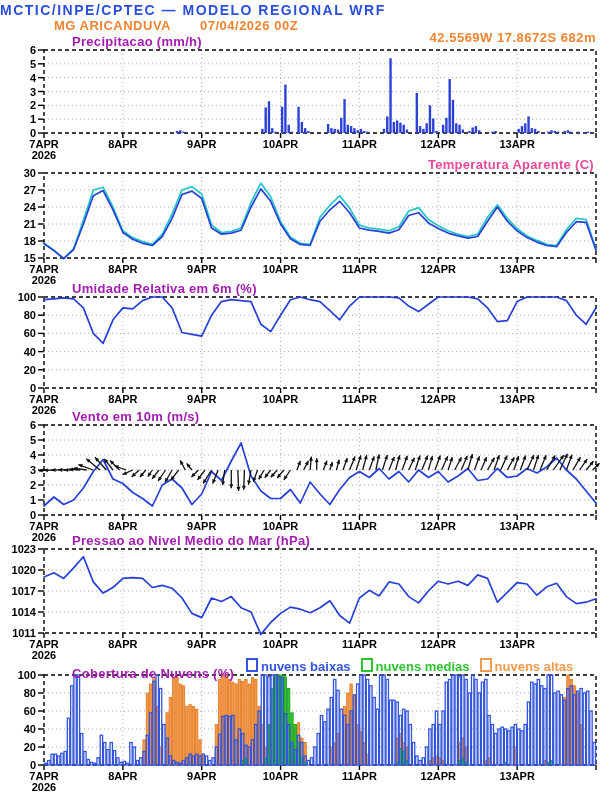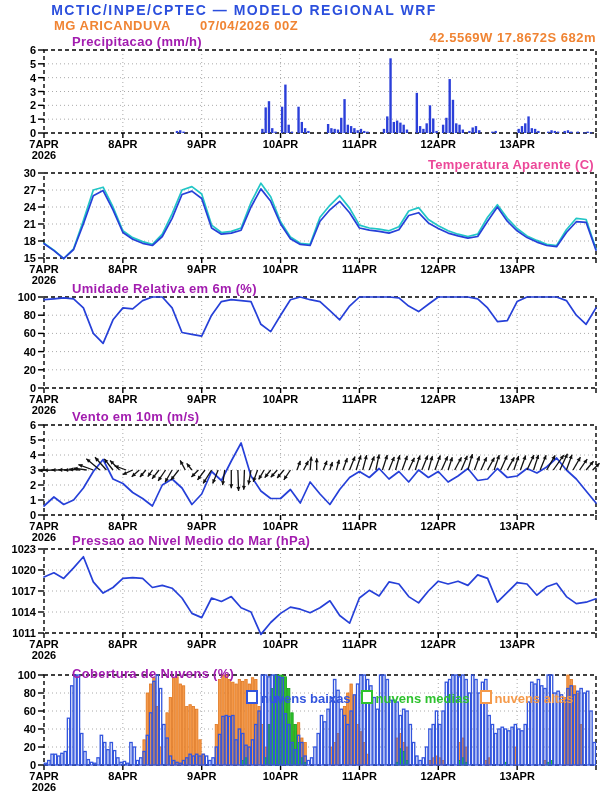--- a/index.html
+++ b/index.html
@@ -1,28 +1,28 @@
 <!DOCTYPE html>
 <html><head>
 <meta charset="utf-8">
 <style>
   html,body{margin:0;padding:0;background:#ffffff;}
   #page{position:relative;width:612px;height:792px;background:#fff;overflow:hidden;
         font-family:"Liberation Sans",sans-serif;font-weight:bold;}
   #plot{position:absolute;left:0;top:0;}
-  .hline1{position:absolute;left:0;top:2px;width:488px;text-align:center;
+  .hline1{position:absolute;left:0;top:2px;width:488px;text-align:left;
           font-size:14px;letter-spacing:1.5px;}
   .hstation{position:absolute;left:30px;top:18px;font-size:13px;letter-spacing:0.5px;}
   .hrun{position:absolute;left:200px;top:18px;font-size:13px;letter-spacing:0.5px;text-align:center;}
   .hloc{position:absolute;right:16px;top:30px;font-size:13px;letter-spacing:0.5px;}
   .ptitle{position:absolute;left:72px;font-size:13px;letter-spacing:0.3px;color:#a21caf;white-space:nowrap;}
   .t1{top:34px}.t2{top:157px}.t3{top:281px}.t4{top:409px}.t5{top:533px}.t6{top:666px}
   .plegend{position:absolute;right:18px;top:157px;font-size:13px;letter-spacing:0.3px;}
   .cloudlegend{position:absolute;left:246px;top:658px;font-size:13px;white-space:nowrap;}
-  .cl-item{display:inline-block;margin-right:10px;margin-top:32px;}
+  .cl-item{display:inline-block;margin-right:10px;}
   .sq{display:inline-block;width:8px;height:10px;border:2px solid #000;background:#fff;
       vertical-align:-1px;margin-right:3px;}
 </style>
 </head>
 <body>
 
 <div id="page">
   <svg id="plot" width="612" height="792">
       <line x1="44" y1="119.16666666666667" x2="596" y2="119.16666666666667" stroke="#aaaaaa" stroke-width="1" stroke-dasharray="1 3"></line>
       <line x1="44" y1="105.33333333333334" x2="596" y2="105.33333333333334" stroke="#aaaaaa" stroke-width="1" stroke-dasharray="1 3"></line>

